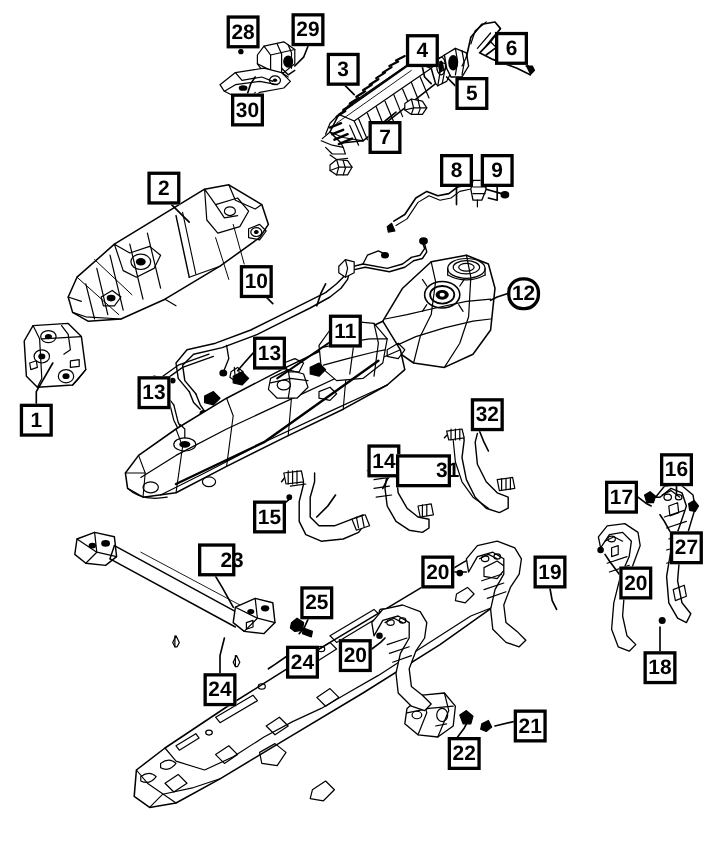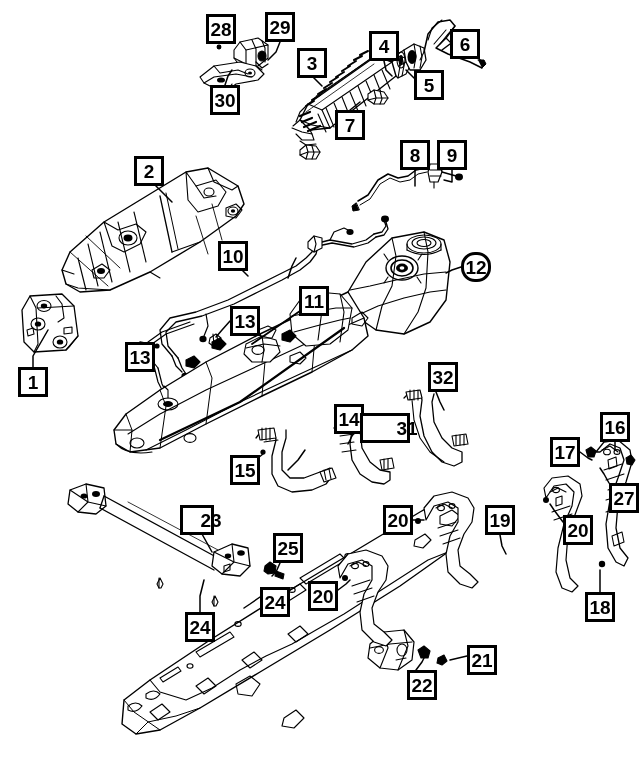--- a/index.html
+++ b/index.html
@@ -501,21 +501,21 @@
   <div class="callout c30" style="left:230px;top:455px;text-align:right;">15</div>
   <div class="callout c30" style="left:600px;top:412px;">16</div>
   <div class="callout c30" style="left:550px;top:437px;">17</div>
   <div class="callout c30" style="left:585px;top:592px;">18</div>
   <div class="callout c30" style="left:485px;top:505px;">19</div>
   <div class="callout c30" style="left:383px;top:505px;">20</div>
   <div class="callout c30" style="left:563px;top:515px;">20</div>
   <div class="callout c30" style="left:308px;top:581px;">20</div>
   <div class="callout c30" style="left:467px;top:645px;">21</div>
   <div class="callout c30" style="left:407px;top:670px;">22</div>
-  <div class="callout c30" style="left:180px;top:505px;padding-left:28px;">23</div>
+  <div class="callout c30" style="left:180px;top:494px;padding-left:28px;">23</div>
   <div class="callout c30" style="left:185px;top:612px;">24</div>
   <div class="callout c30" style="left:260px;top:587px;">24</div>
   <div class="callout c30" style="left:273px;top:533px;">25</div>
   <div class="callout c30" style="left:609px;top:483px;">27</div>
   <div class="callout c30" style="left:206px;top:14px;">28</div>
   <div class="callout c30" style="left:265px;top:12px;">29</div>
   <div class="callout c30" style="left:210px;top:85px;">30</div>
   <div class="callout c30" style="left:360px;top:413px;padding-left:44px;">31</div>
   <div class="callout c30" style="left:428px;top:362px;">32</div>
 

